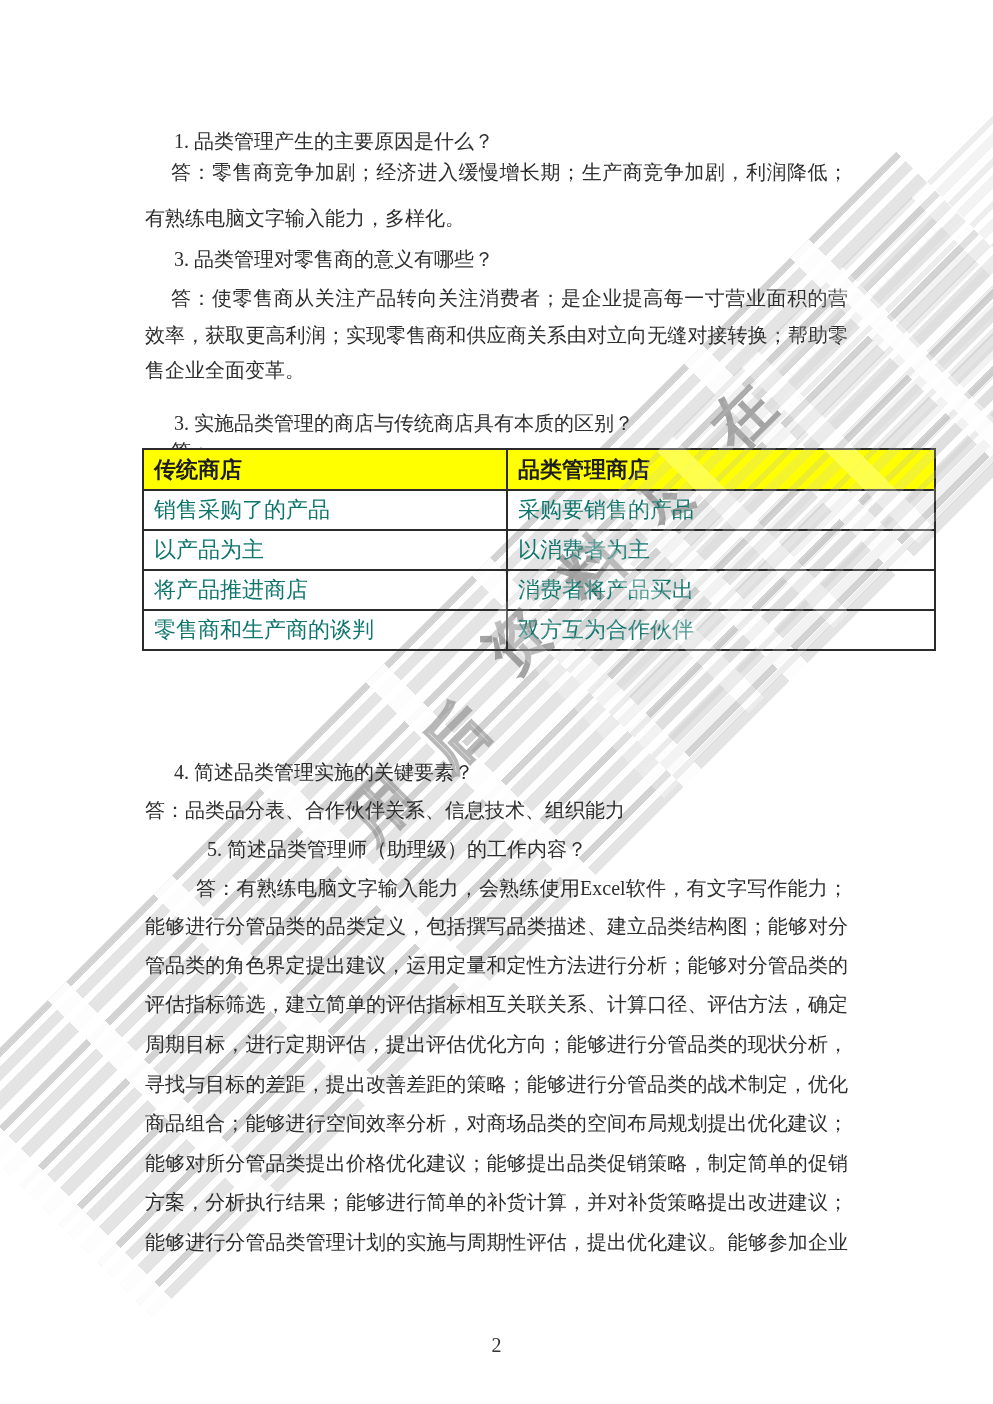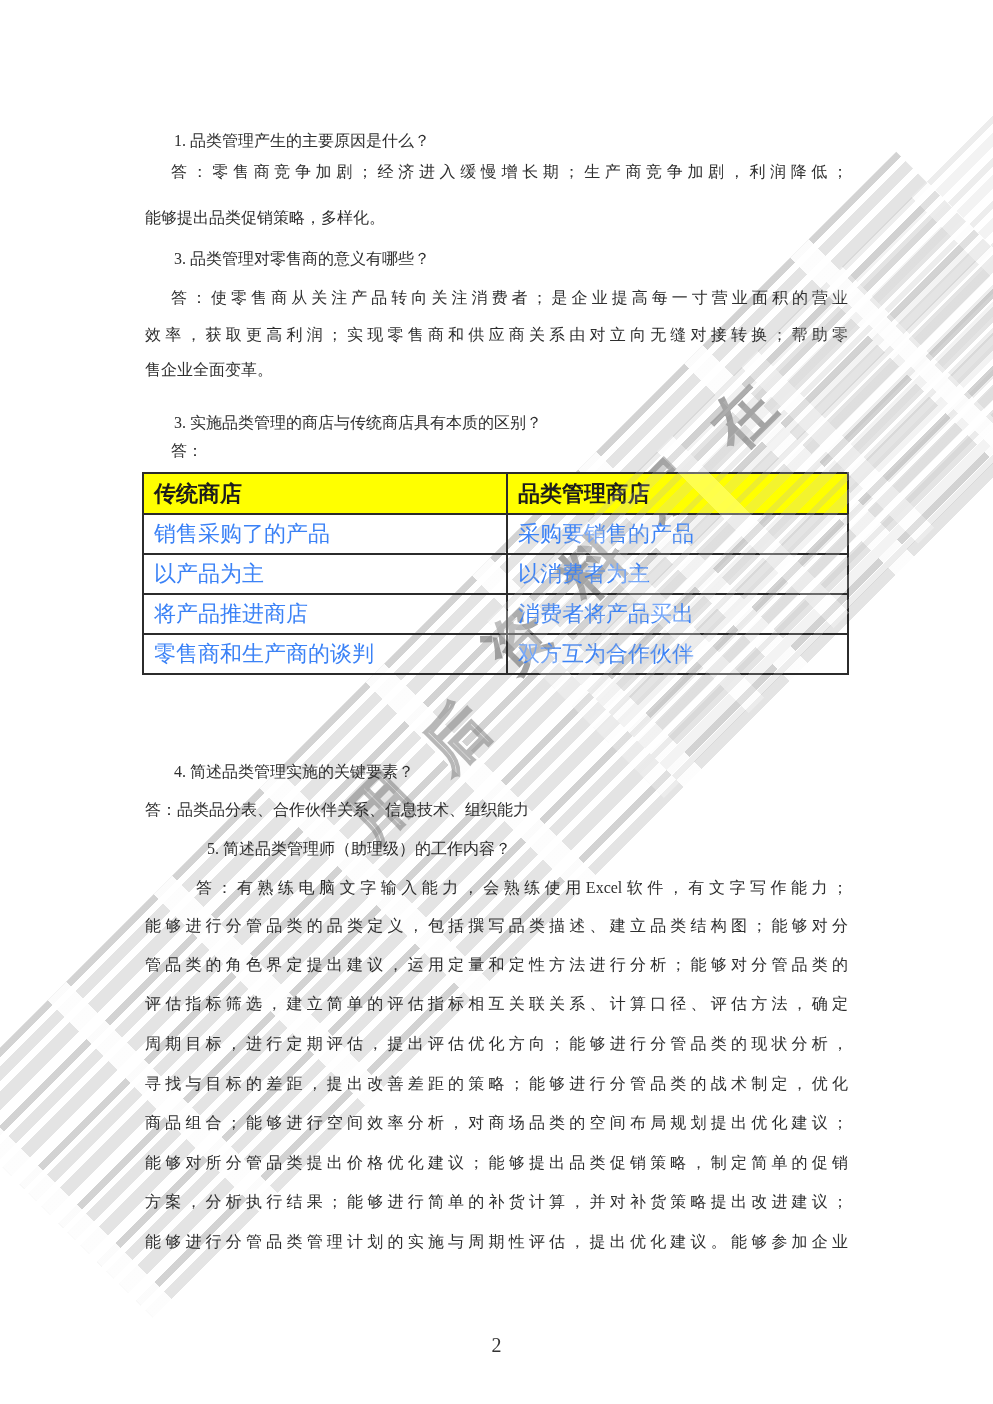--- a/index.html
+++ b/index.html
@@ -61,58 +61,58 @@
     background:
       repeating-linear-gradient(90deg, rgba(255,255,255,.9) 0 22px, rgba(255,255,255,0) 22px 120px),
       repeating-linear-gradient(180deg,
         rgba(185,185,185,.8) 0 6px, rgba(255,255,255,0) 6px 12px,
         rgba(205,205,205,.7) 12px 22px, rgba(255,255,255,0) 22px 30px);
     pointer-events:none;
   }
   
   .line{
     position:absolute;
-    font-size:16px;
+    font-size:20px;
     line-height:28px;
     white-space:nowrap;
     z-index:2;
   }
   .just{
     white-space:normal;
     text-align:justify;
     text-align-last:justify;
     overflow:hidden;
     height:28px;
   }
   
   .cmp-table{
     position:absolute;
-    left:142px;top:472px;
-    width:707px;
+    left:142px;top:448px;
+    width:794px;
     border-collapse:collapse;
     z-index:2;
     font-size:22px;
   }
   .cmp-table td,.cmp-table th{
     border:2px solid #2b2b2b;
     padding:0 0 0 10px;
     text-align:left;
     vertical-align:middle;
     font-weight:normal;
   }
   .cmp-table th{
     height:39px;
     background:#ffff00;
     font-weight:bold;
     color:#1c1c1c;
   }
   .cmp-table td{
     height:38px;
     background:transparent;
-    color:#3b82f6;
+    color:#0f766e;
   }
   .col-left{width:352px;}
   .page-number{
     position:absolute;
     left:0;top:1334px;
     width:993px;
     text-align:center;
     font-size:20px;
     z-index:2;
     color:#333;
@@ -123,21 +123,21 @@
 
 <div class="page">
 
   <div class="wm-band"></div>
   <div class="wm-text">资料尽在</div>
   <span class="wm-outline-char" style="left:350px;top:765px;">用</span>
   <span class="wm-outline-char" style="left:425px;top:695px;">后</span>
 
   <div class="line" style="left:174px;top:127px;">1. 品类管理产生的主要原因是什么？</div>
   <div class="line just" style="left:171px;top:158px;width:677px;">答：零售商竞争加剧；经济进入缓慢增长期；生产商竞争加剧，利润降低；</div>
-  <div class="line" style="left:145px;top:204px;">能够提出品类促销策略，多样化。</div>
+  <div class="line" style="left:145px;top:204px;">有熟练电脑文字输入能力，多样化。</div>
 
   <div class="line" style="left:174px;top:245px;">3. 品类管理对零售商的意义有哪些？</div>
   <div class="line just" style="left:171px;top:284px;width:677px;">答：使零售商从关注产品转向关注消费者；是企业提高每一寸营业面积的营业</div>
   <div class="line just" style="left:145px;top:321px;width:703px;">效率，获取更高利润；实现零售商和供应商关系由对立向无缝对接转换；帮助零</div>
   <div class="line" style="left:145px;top:356px;">售企业全面变革。</div>
 
   <div class="line" style="left:174px;top:409px;">3. 实施品类管理的商店与传统商店具有本质的区别？</div>
   <div class="line" style="left:171px;top:437px;">答：</div>
 
   <table class="cmp-table">

